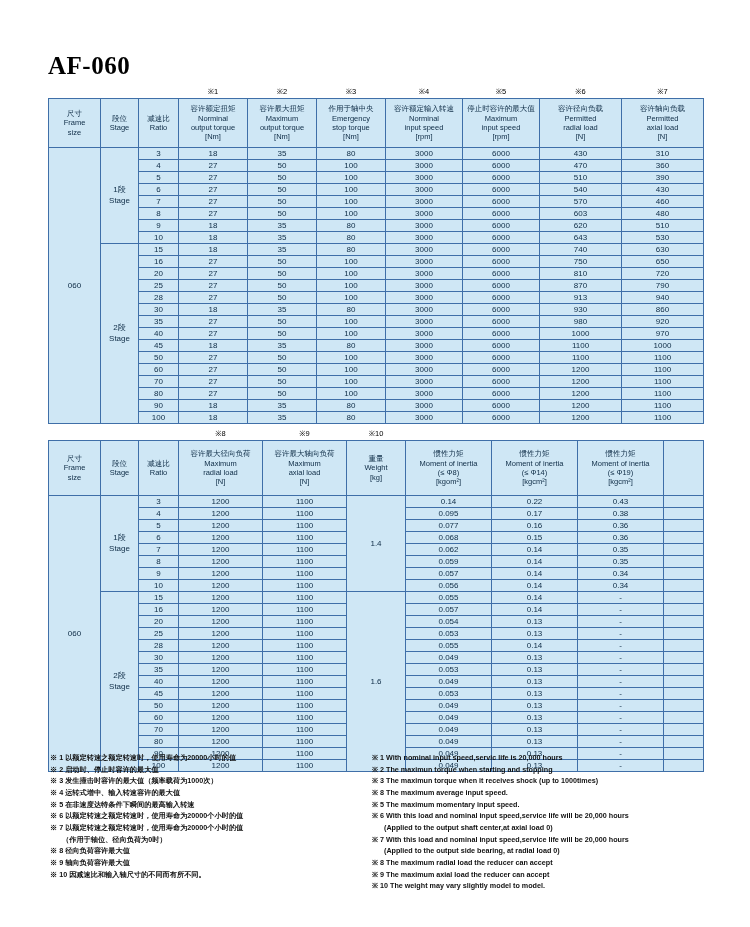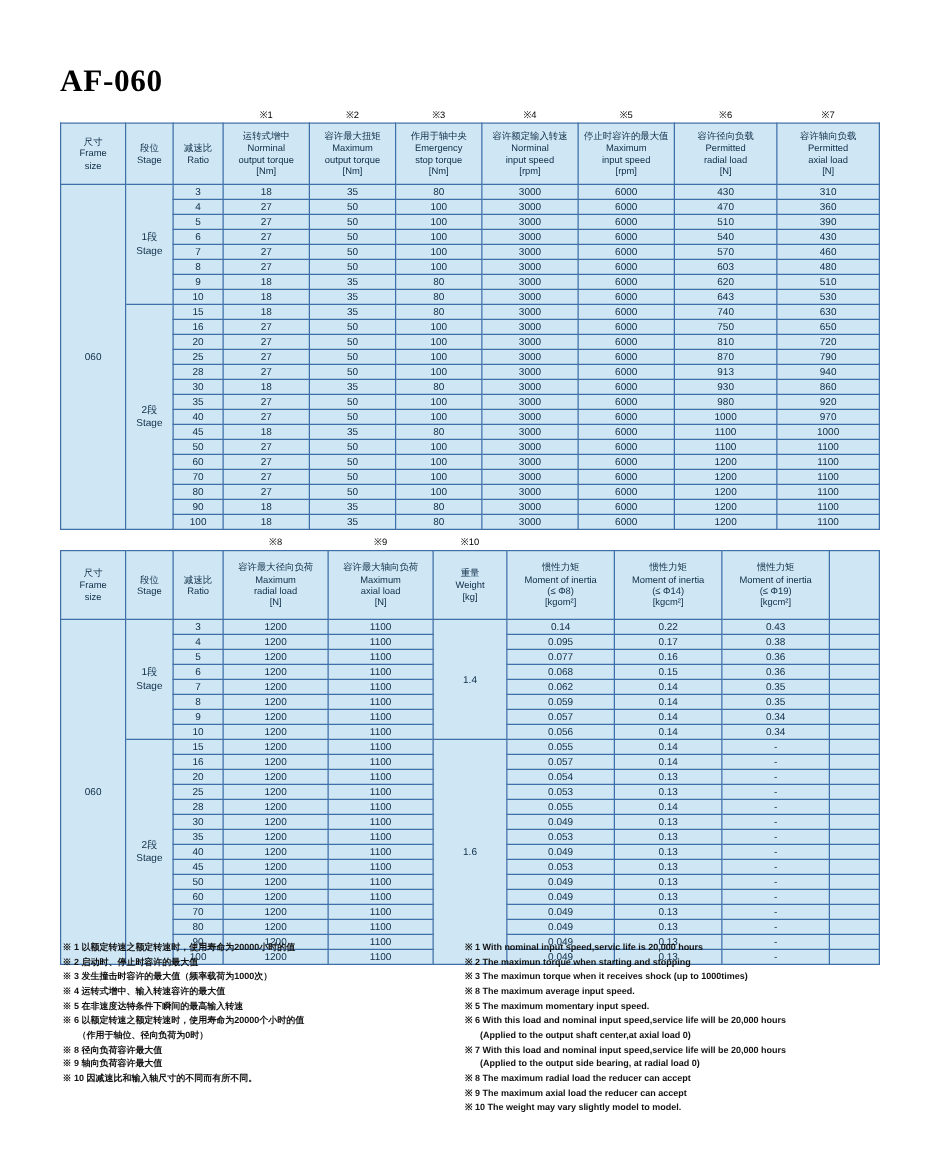--- a/index.html
+++ b/index.html
@@ -141,21 +141,21 @@
         </td>
         <td>
           <div class="cn">段位</div>
           <div class="en">Stage</div>
         </td>
         <td>
           <div class="cn">减速比</div>
           <div class="en">Ratio</div>
         </td>
         <td>
-          <div class="cn">运转式增中</div>
+          <div class="cn">容许额定扭矩</div>
           <div class="en">Norminal<br>output torque<br>[Nm]</div>
         </td>
         <td>
           <div class="cn">容许最大扭矩</div>
           <div class="en">Maximum<br>output torque<br>[Nm]</div>
         </td>
         <td>
           <div class="cn">作用于轴中央</div>
           <div class="en">Emergency<br>stop torque<br>[Nm]</div>
         </td>
@@ -710,20 +710,21 @@
 
   </table>
 
   <div class="notes cn" id="notes-cn">
       <div>※  1 以额定转速之额定转速时，使用寿命为20000小时的值</div>
       <div>※  2 启动时、停止时容许的最大值</div>
       <div>※  3 发生撞击时容许的最大值（频率载荷为1000次）</div>
       <div>※  4 运转式增中、输入转速容许的最大值</div>
       <div>※  5 在非速度达特条件下瞬间的最高输入转速</div>
       <div>※  6 以额定转速之额定转速时，使用寿命为20000个小时的值</div>
+      <div>※  7 以额定转速之额定转速时，使用寿命为20000个小时的值</div>
       <div class="sub">（作用于轴位、径向负荷为0时）</div>
       <div>※  8 径向负荷容许最大值</div>
       <div>※  9 轴向负荷容许最大值</div>
       <div>※ 10 因减速比和输入轴尺寸的不同而有所不同。</div>
     </div>
   <div class="notes en" id="notes-en">
       <div>※  1 With nominal input speed,servic life is 20,000 hours</div>
       <div>※  2 The maximun torque when starting and stopping</div>
       <div>※  3 The maximun torque when it receives shock (up to 1000times)</div>
       <div>※  8 The maximum average input speed.</div>

